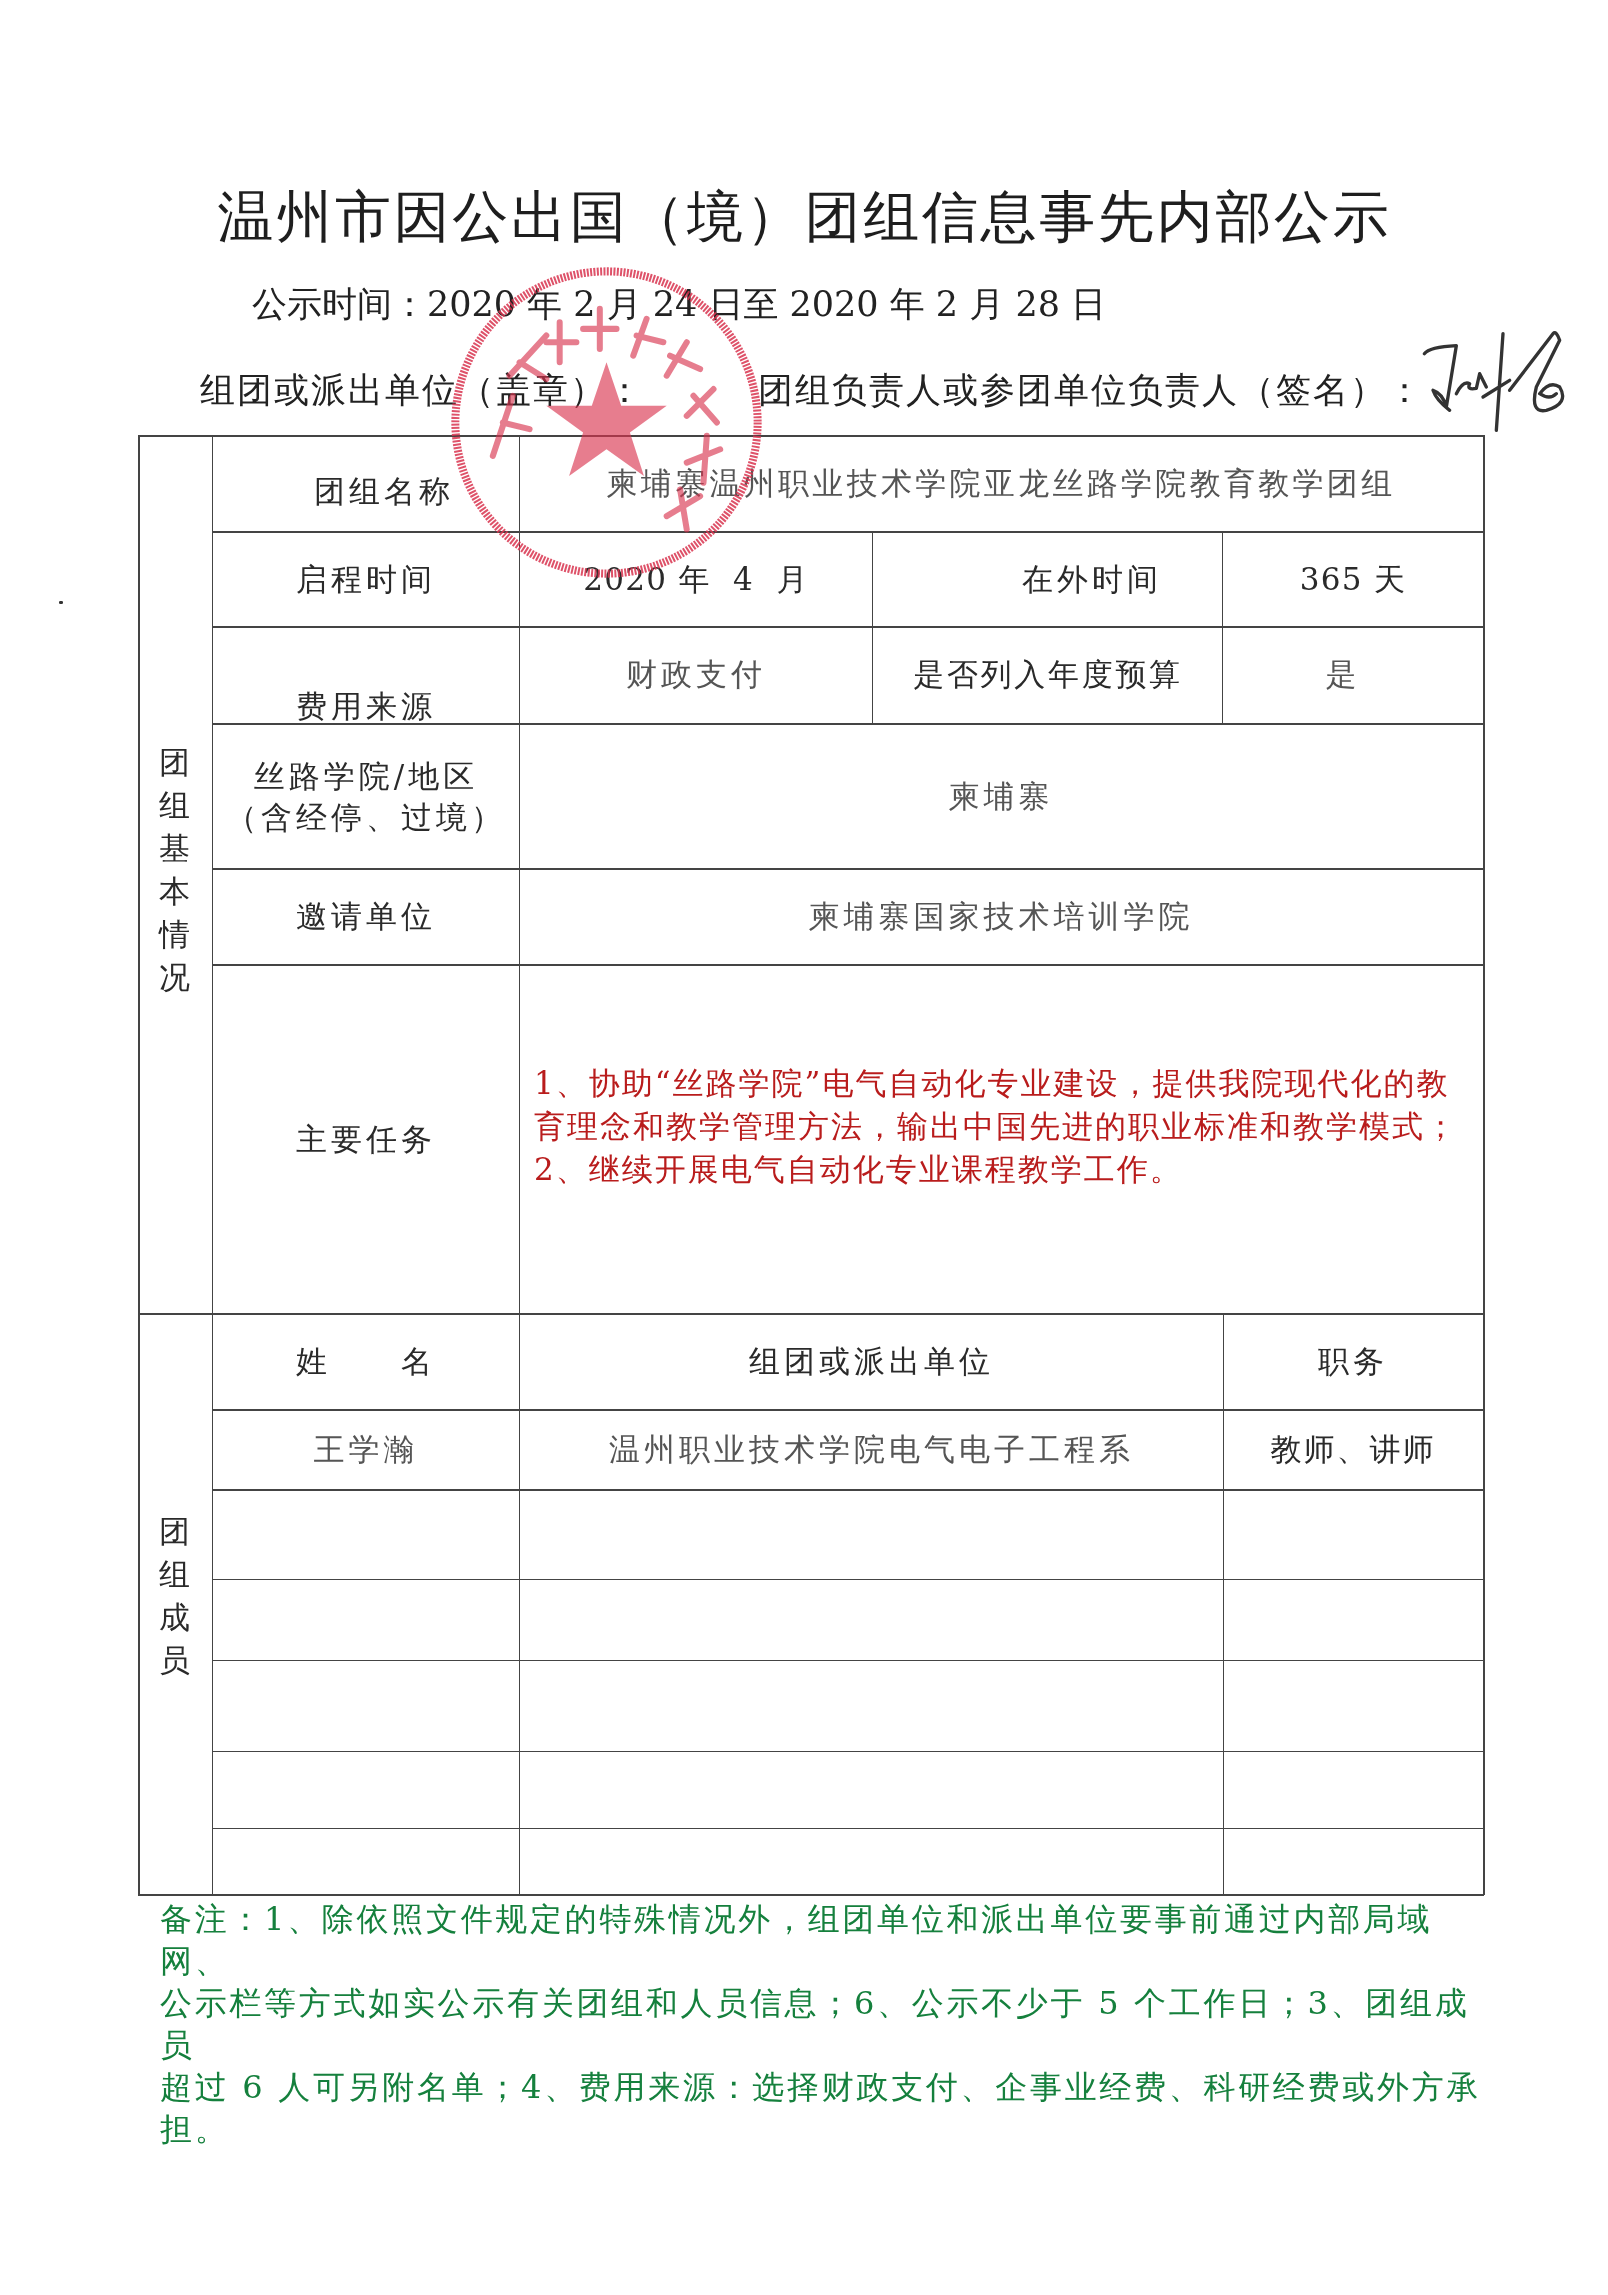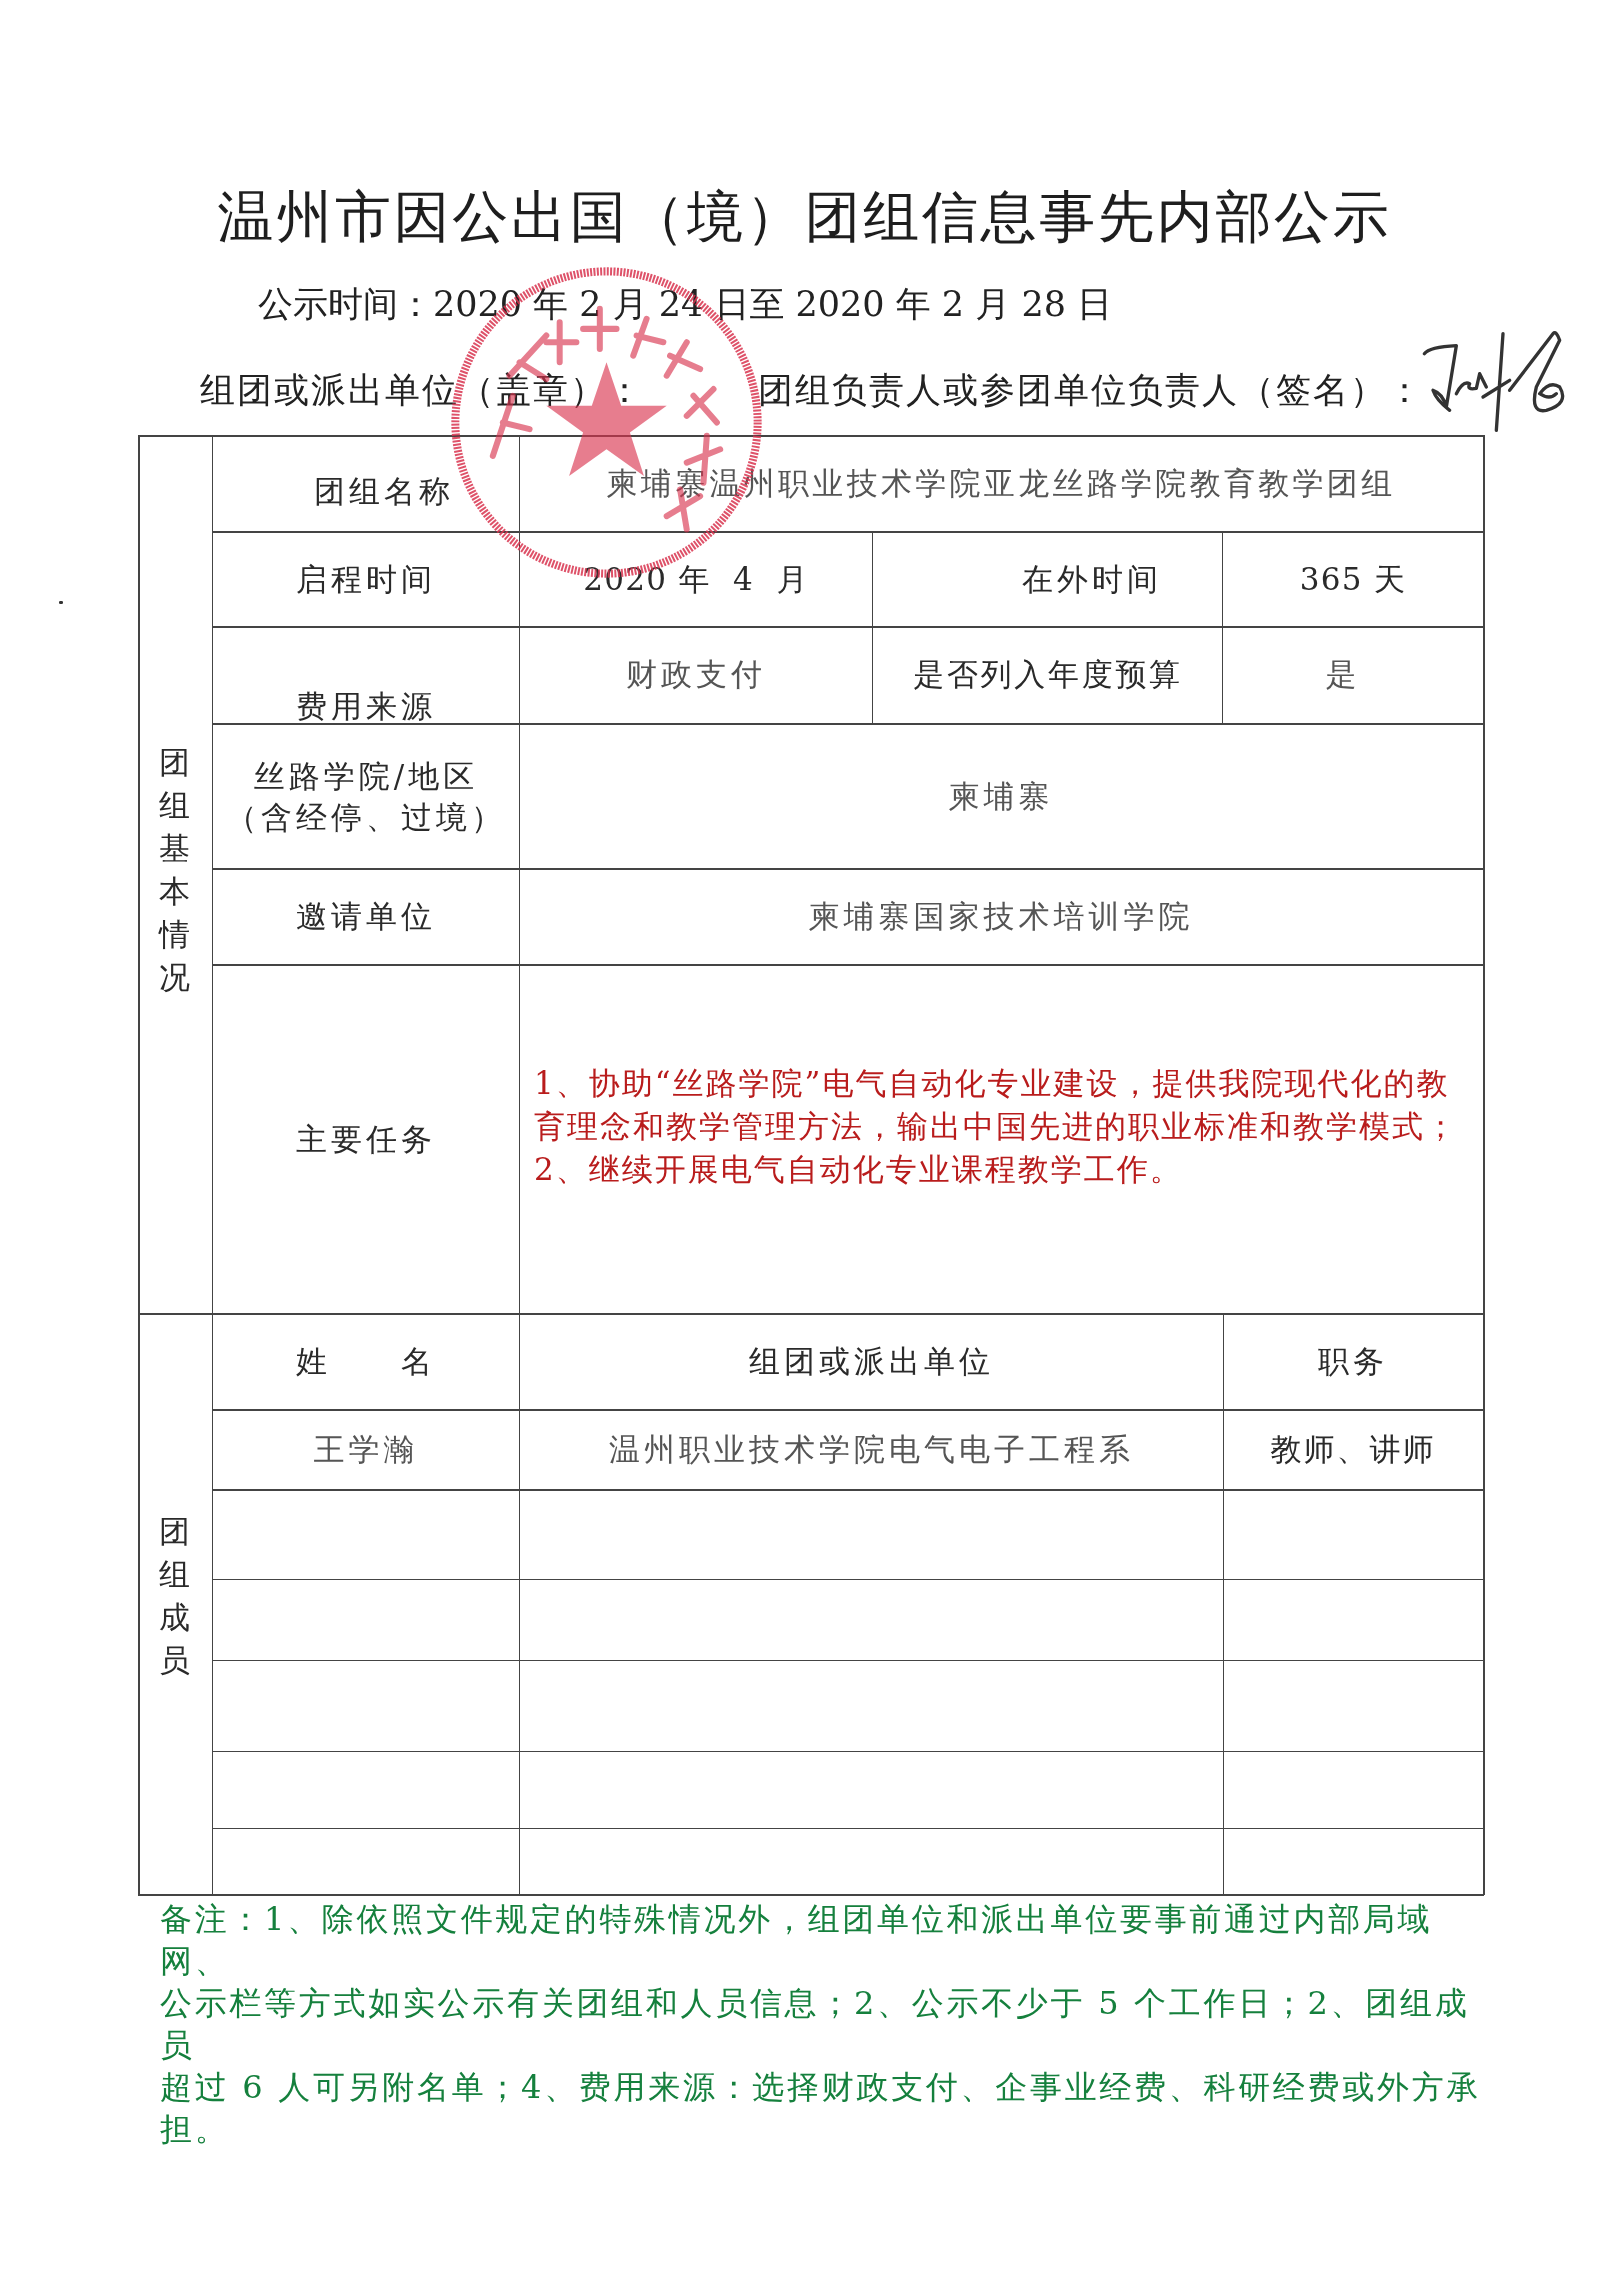--- a/index.html
+++ b/index.html
@@ -1,21 +1,21 @@
 <!DOCTYPE html>
 <html style="font-size:10.7px"><head>
 <meta charset="utf-8">
 <style>
   html, body { margin:0; padding:0; background:#ffffff; }
   body { width:1609px; height:2295px; position:relative; overflow:hidden;
          font-family:"DejaVu Serif","Liberation Serif",serif; color:#222; }
   .abs { position:absolute;text-align:center; }
   .title { left:0; width:1609px; top:180px; text-align:center; font-size:56px;
            letter-spacing:2.7px; color:#1e1e1e; font-family:"DejaVu Sans","Liberation Sans",sans-serif; }
-  .dateline { left:0; width:1358px; top:281px; text-align:center; font-size:35px; color:#222;padding-left:6px; }
+  .dateline { left:0; width:1358px; top:281px; text-align:center; font-size:35px; color:#222; }
   .signline { left:200px; top:367px; font-size:35px; letter-spacing:2px; color:#222; white-space:nowrap; }
   .signline .gap { display:inline-block; width:114px; }
   .line { position:absolute; background:#444; }
   .cell { position:absolute; display:flex; align-items:center; justify-content:center;
           text-align:center; font-size:31px; letter-spacing:4px; color:#2a2a2a; box-sizing:border-box; }
   .cell.val { color:#555; }
   .vlabel { position:absolute; display:flex; flex-direction:column; align-items:center; justify-content:center;
             font-size:31px; line-height:43px; color:#2a2a2a; }
   .task { position:absolute; left:534px; top:1062px; width:942px; font-size:31px; line-height:43px;
           letter-spacing:2px; color:#b91c1c; }
@@ -134,21 +134,21 @@
 <div class="cell" style="left:213px;top:1752px;width:306px;height:76px;"></div>
 <div class="cell" style="left:520px;top:1752px;width:703px;height:76px;"></div>
 <div class="cell" style="left:1224px;top:1752px;width:258px;height:76px;"></div>
 
 <div class="cell" style="left:213px;top:1829px;width:306px;height:65px;"></div>
 <div class="cell" style="left:520px;top:1829px;width:703px;height:65px;"></div>
 <div class="cell" style="left:1224px;top:1829px;width:258px;height:65px;"></div>
 
 <div class="notes">
   <div>备注：1、除依照文件规定的特殊情况外，组团单位和派出单位要事前通过内部局域网、</div>
-  <div>公示栏等方式如实公示有关团组和人员信息；2、公示不少于 5 个工作日；2、团组成员</div>
+  <div>公示栏等方式如实公示有关团组和人员信息；6、公示不少于 5 个工作日；3、团组成员</div>
   <div>超过 6 人可另附名单；4、费用来源：选择财政支付、企事业经费、科研经费或外方承担。</div>
 </div>
 
 <svg class="stamp" viewBox="0 0 480 480">
   <circle cx="240" cy="240" r="226" fill="none" stroke="#d9344f" stroke-width="12" stroke-dasharray="3 2"></circle>
   <polygon points="240,150 262,215 330,215 275,255 296,320 240,280 184,320 205,255 150,215 218,215" fill="#d9344f" opacity="0.75"></polygon>
   <g fill="none" stroke="#d9344f" stroke-width="9" opacity="0.75" stroke-linecap="round">
     <path d="M70 290 L100 200 M85 240 L125 250"></path>
     <path d="M95 170 L150 110 M110 150 L150 175"></path>
     <path d="M170 90 L170 150 M150 120 L195 120"></path>

